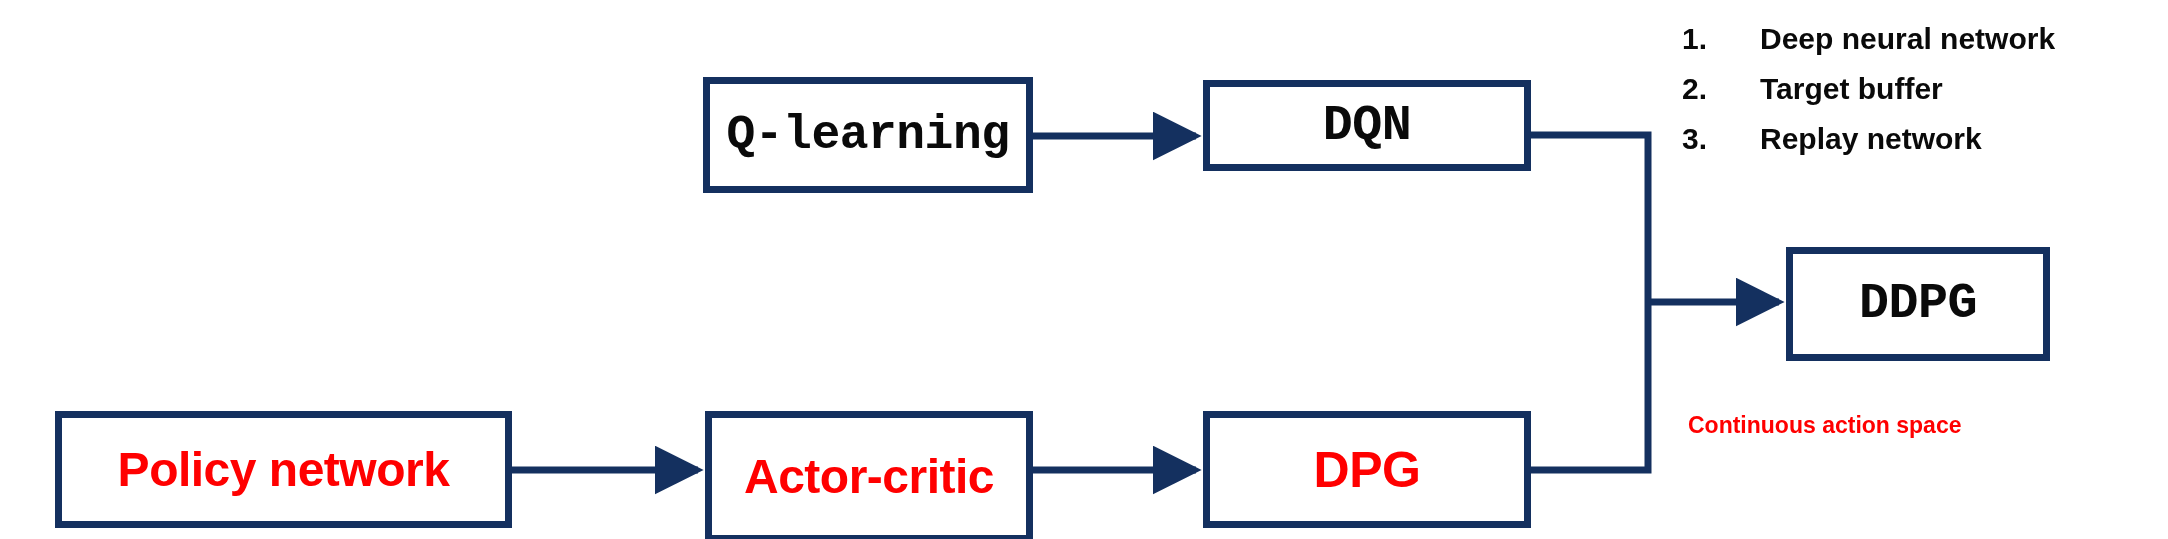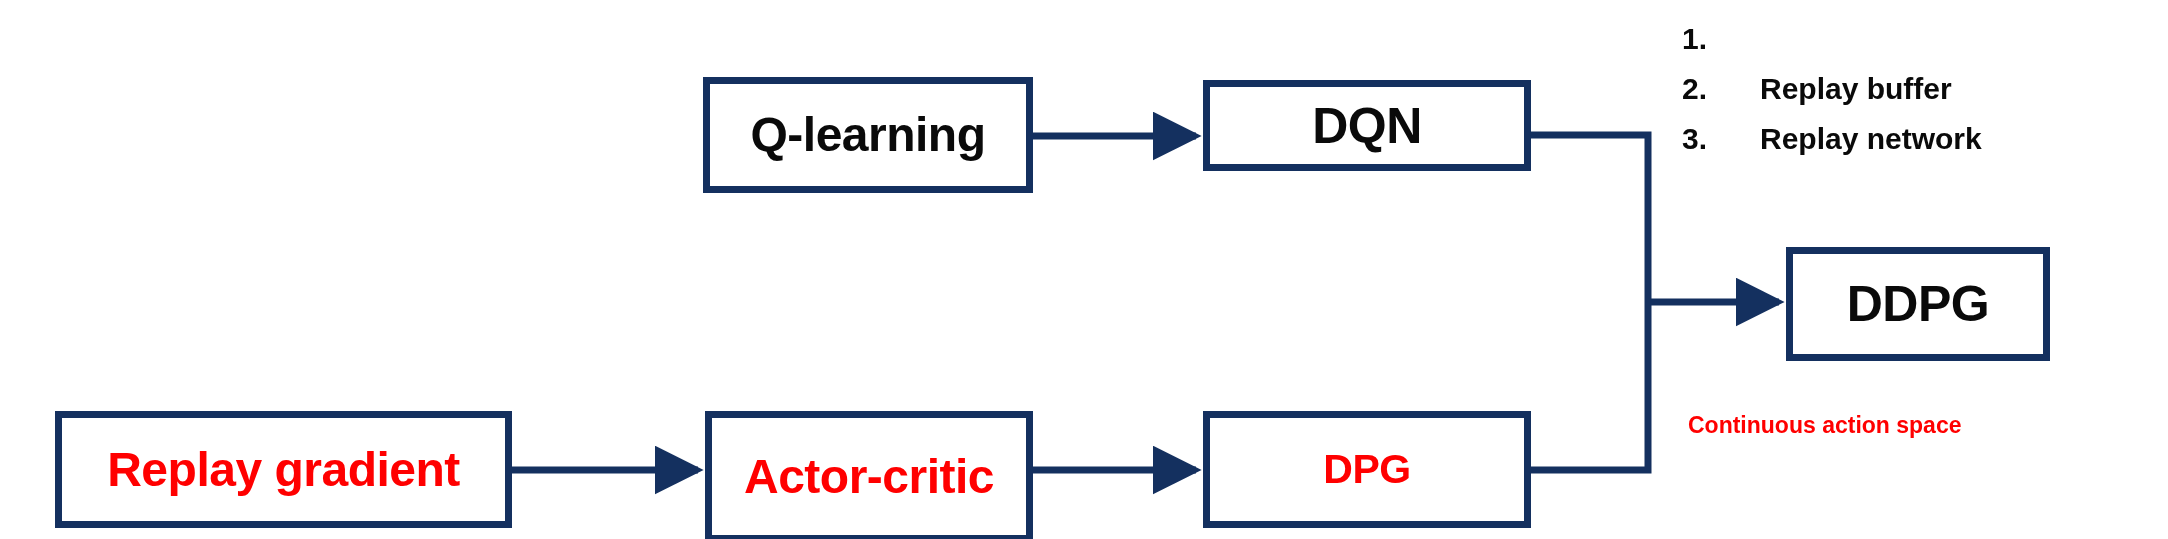--- a/index.html
+++ b/index.html
@@ -35,41 +35,41 @@
     align-items: center;
     justify-content: center;
     text-align: center;
   }
   .node .node-label {
     font-weight: bold;
     line-height: 1;
     white-space: nowrap;
     letter-spacing: -0.5px;
   }
-  .node.black .node-label { color: #0a0a0a; }
+  .node.black .node-label { color: #0a0a0a; font-family: Liberation Mono, monospace; }
   .node.red   .node-label { color: #FF0000; }
 
   
   #node-qlearning      { left: 703px;  top: 77px;  width: 330px; height: 116px; }
   #node-qlearning .node-label  { font-size: 48px; }
 
   #node-dqn            { left: 1203px; top: 80px;  width: 328px; height: 91px; }
   #node-dqn .node-label        { font-size: 50px; }
 
   #node-ddpg           { left: 1786px; top: 247px; width: 264px; height: 114px; }
   #node-ddpg .node-label       { font-size: 50px; }
 
   #node-policy-gradient{ left: 55px;   top: 411px; width: 457px; height: 117px; }
   #node-policy-gradient .node-label { font-size: 48px; }
 
   #node-actor-critic   { left: 705px;  top: 411px; width: 328px; height: 131px; }
   #node-actor-critic .node-label   { font-size: 48px; }
 
   #node-dpg            { left: 1203px; top: 411px; width: 328px; height: 117px; }
-  #node-dpg .node-label            { font-size: 41px; }
+  #node-dpg .node-label            { font-size: 50px; }
 
   
   #feature-list {
     position: absolute;
     left: 1682px;
     top: 22px;
     width: 470px;
   }
   .feature-row {
     display: flex;
@@ -144,38 +144,39 @@
 
   <div class="node black" id="node-dqn">
     <span class="node-label">DQN</span>
   </div>
 
   <div class="node black" id="node-ddpg">
     <span class="node-label">DDPG</span>
   </div>
 
   <div class="node red" id="node-policy-gradient">
-    <span class="node-label">Replay gradient</span>
+    <span class="node-label">Policy network</span>
   </div>
 
   <div class="node red" id="node-actor-critic">
     <span class="node-label">Actor-critic</span>
   </div>
 
   <div class="node red" id="node-dpg">
     <span class="node-label">DPG</span>
   </div>
 
   <div id="feature-list">
     <div class="feature-row">
       <span class="feature-num">1.</span>
+      <span class="feature-text">Deep neural network</span>
     </div>
     <div class="feature-row">
       <span class="feature-num">2.</span>
-      <span class="feature-text">Replay buffer</span>
+      <span class="feature-text">Target buffer</span>
     </div>
     <div class="feature-row">
       <span class="feature-num">3.</span>
       <span class="feature-text">Replay network</span>
     </div>
   </div>
 
   <div id="annotation-continuous">Continuous action space</div>
 
 </div>

